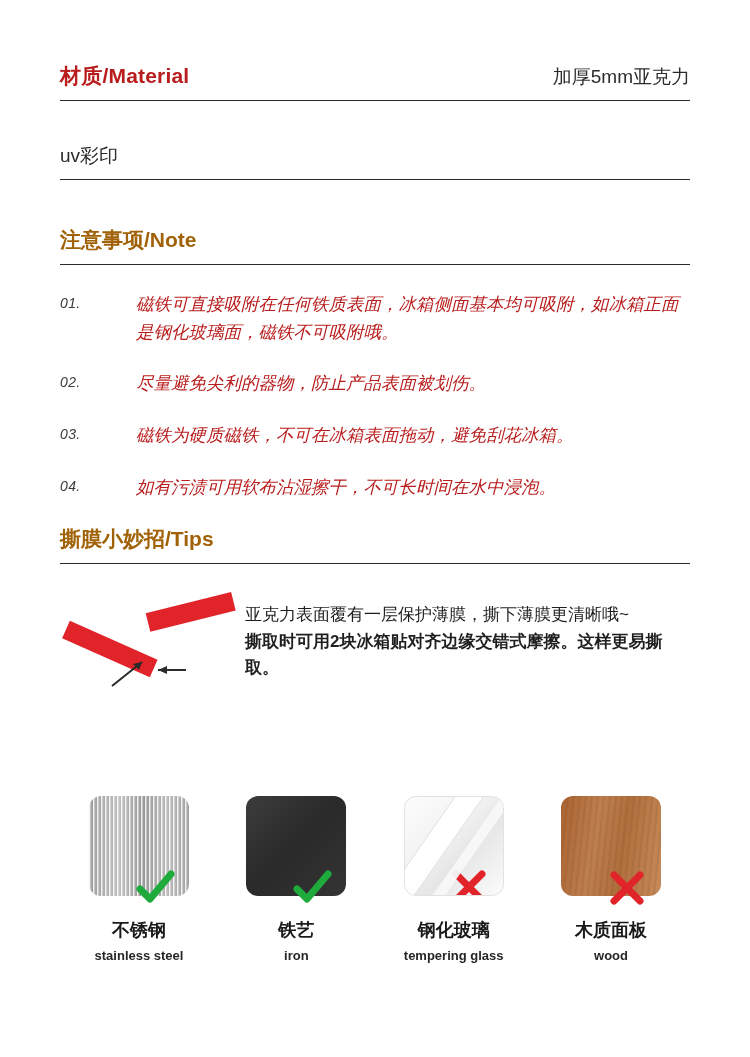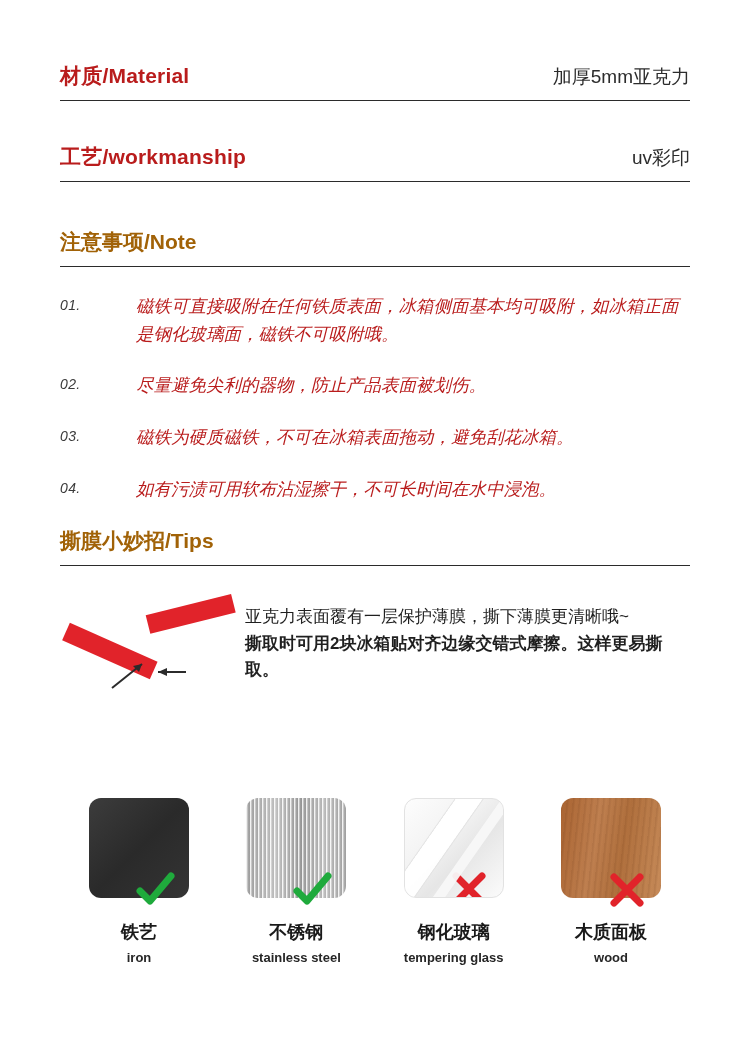--- a/index.html
+++ b/index.html
@@ -227,21 +227,20 @@
 <body>
 
 <div class="page">
 
   <div class="spec-row first">
     <span class="spec-label">材质/Material</span>
     <span class="spec-value">加厚5mm亚克力</span>
   </div>
 
   <div class="spec-row second">
-    <span class="spec-label">工艺/workmanship</span>
     <span class="spec-value">uv彩印</span>
   </div>
 
   <div class="section-head">
     <span class="title">注意事项/Note</span>
   </div>
 
   <div class="notes">
     <div class="note-item">
       <span class="note-num">01.</span>
@@ -278,37 +277,37 @@
     </div>
     <div class="tips-text">
       <div>亚克力表面覆有一层保护薄膜，撕下薄膜更清晰哦~</div>
       <div class="bold">撕取时可用2块冰箱贴对齐边缘交错式摩擦。这样更易撕取。</div>
     </div>
   </div>
 
   <div class="materials">
 
     <div class="mat">
+      <div class="swatch steel">
+        <svg class="badge" viewBox="0 0 40 40">
+          <path d="M5 21 L15 31 L36 6" stroke="#1faa3c" stroke-width="7" fill="none" stroke-linecap="round" stroke-linejoin="round"></path>
+        </svg>
+      </div>
+      <div class="mat-name">不锈钢</div>
+      <div class="mat-en">stainless steel</div>
+    </div>
+
+    <div class="mat">
       <div class="swatch iron">
         <svg class="badge" viewBox="0 0 40 40">
           <path d="M5 21 L15 31 L36 6" stroke="#1faa3c" stroke-width="7" fill="none" stroke-linecap="round" stroke-linejoin="round"></path>
         </svg>
       </div>
       <div class="mat-name">铁艺</div>
       <div class="mat-en">iron</div>
-    </div>
-
-    <div class="mat">
-      <div class="swatch steel">
-        <svg class="badge" viewBox="0 0 40 40">
-          <path d="M5 21 L15 31 L36 6" stroke="#1faa3c" stroke-width="7" fill="none" stroke-linecap="round" stroke-linejoin="round"></path>
-        </svg>
-      </div>
-      <div class="mat-name">不锈钢</div>
-      <div class="mat-en">stainless steel</div>
     </div>
 
     <div class="mat">
       <div class="swatch glass">
         <svg class="badge" viewBox="0 0 40 40">
           <path d="M7 7 L33 33 M33 7 L7 33" stroke="#e1232a" stroke-width="7" fill="none" stroke-linecap="round"></path>
         </svg>
       </div>
       <div class="mat-name">钢化玻璃</div>
       <div class="mat-en">tempering glass</div>

